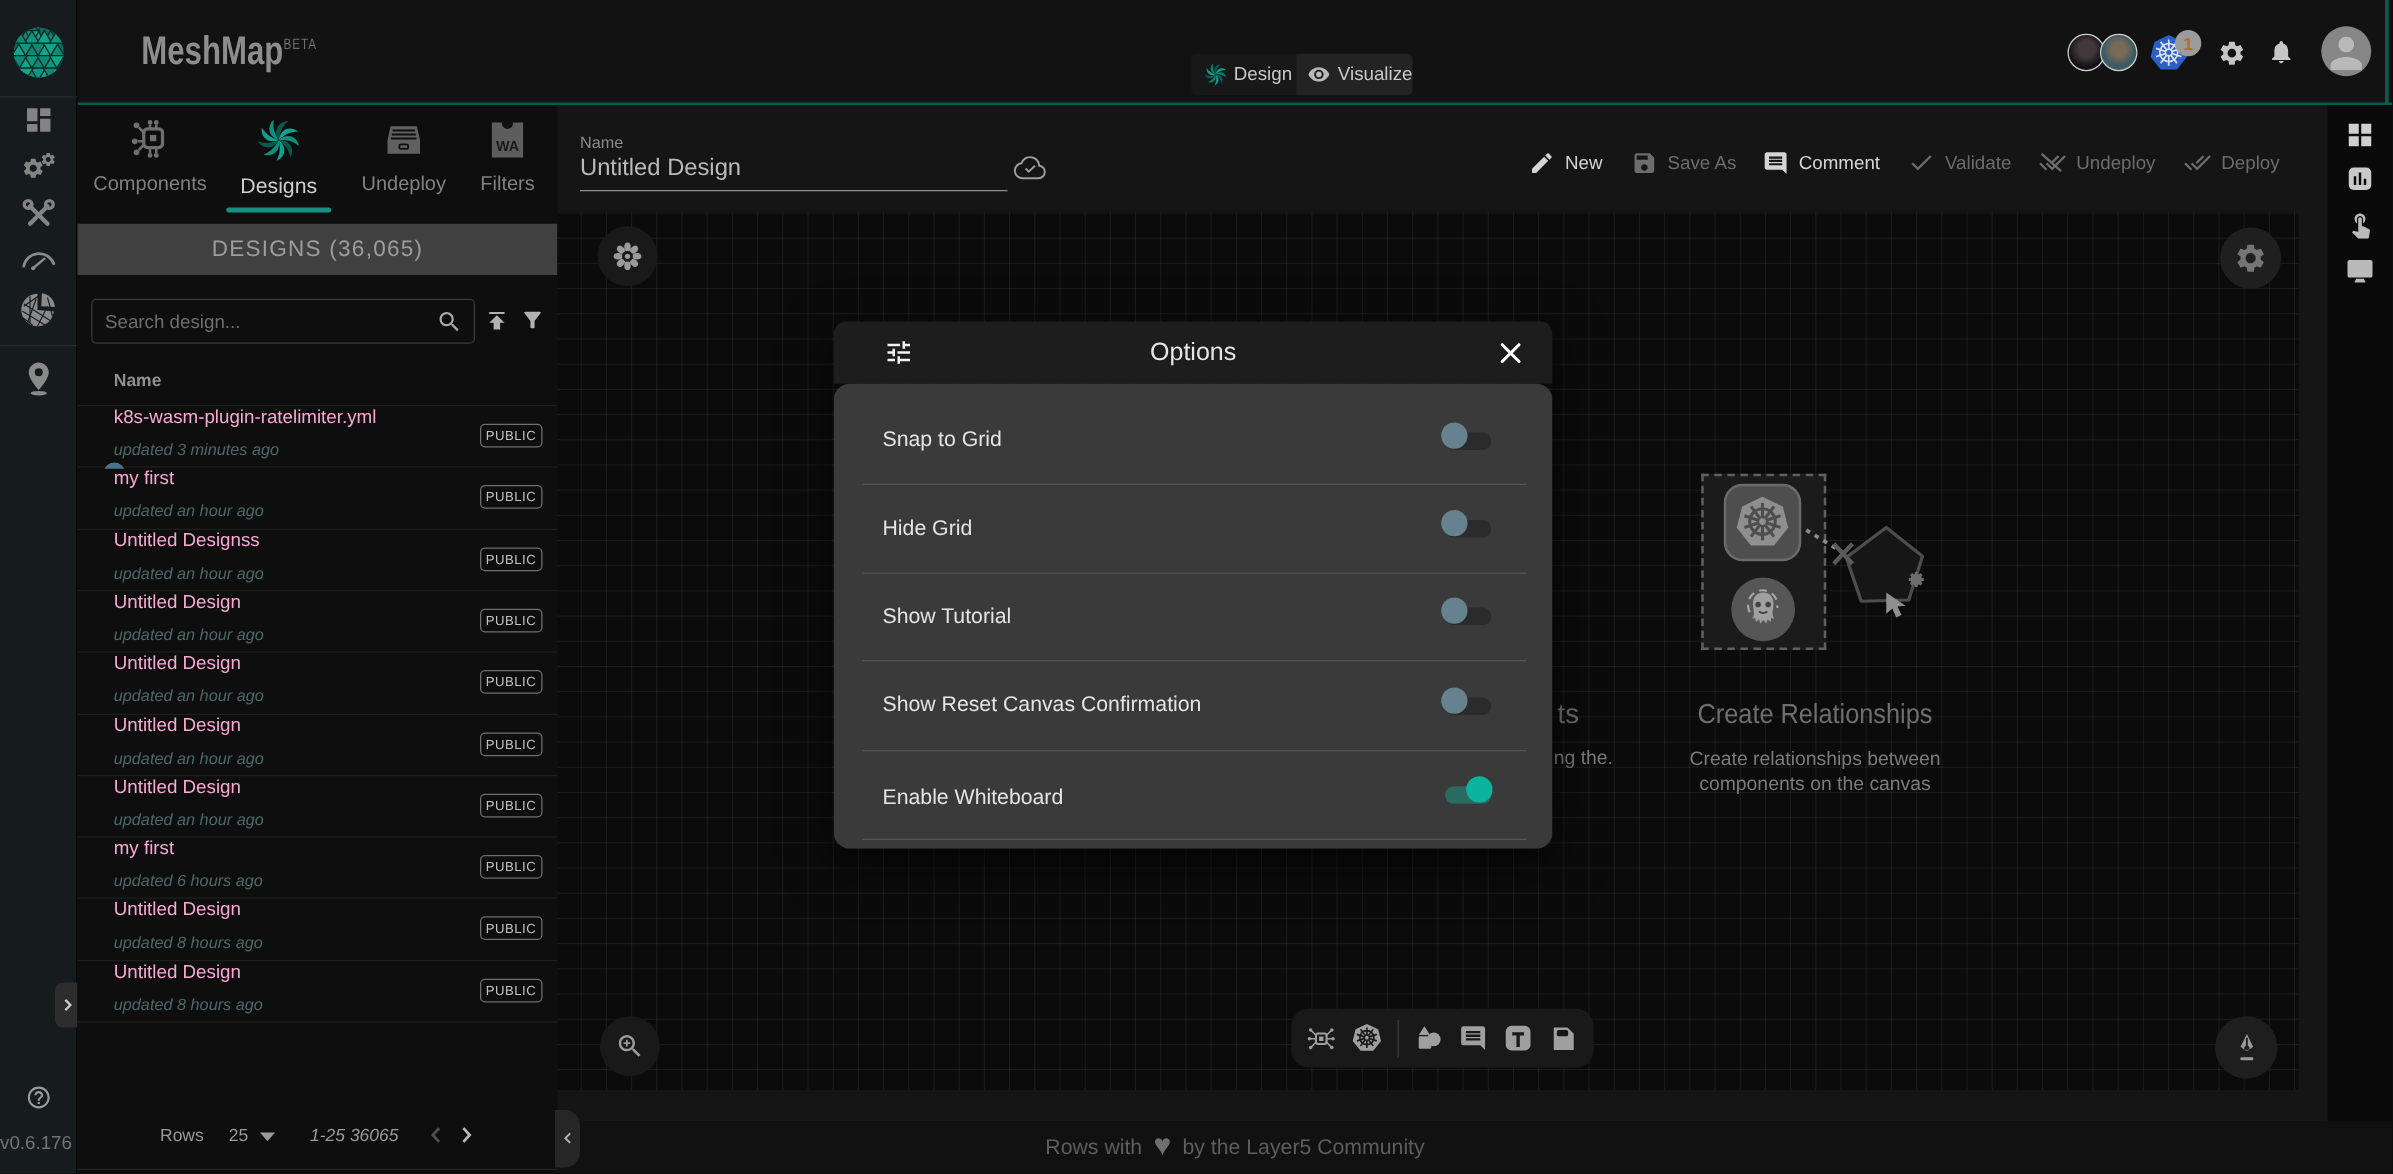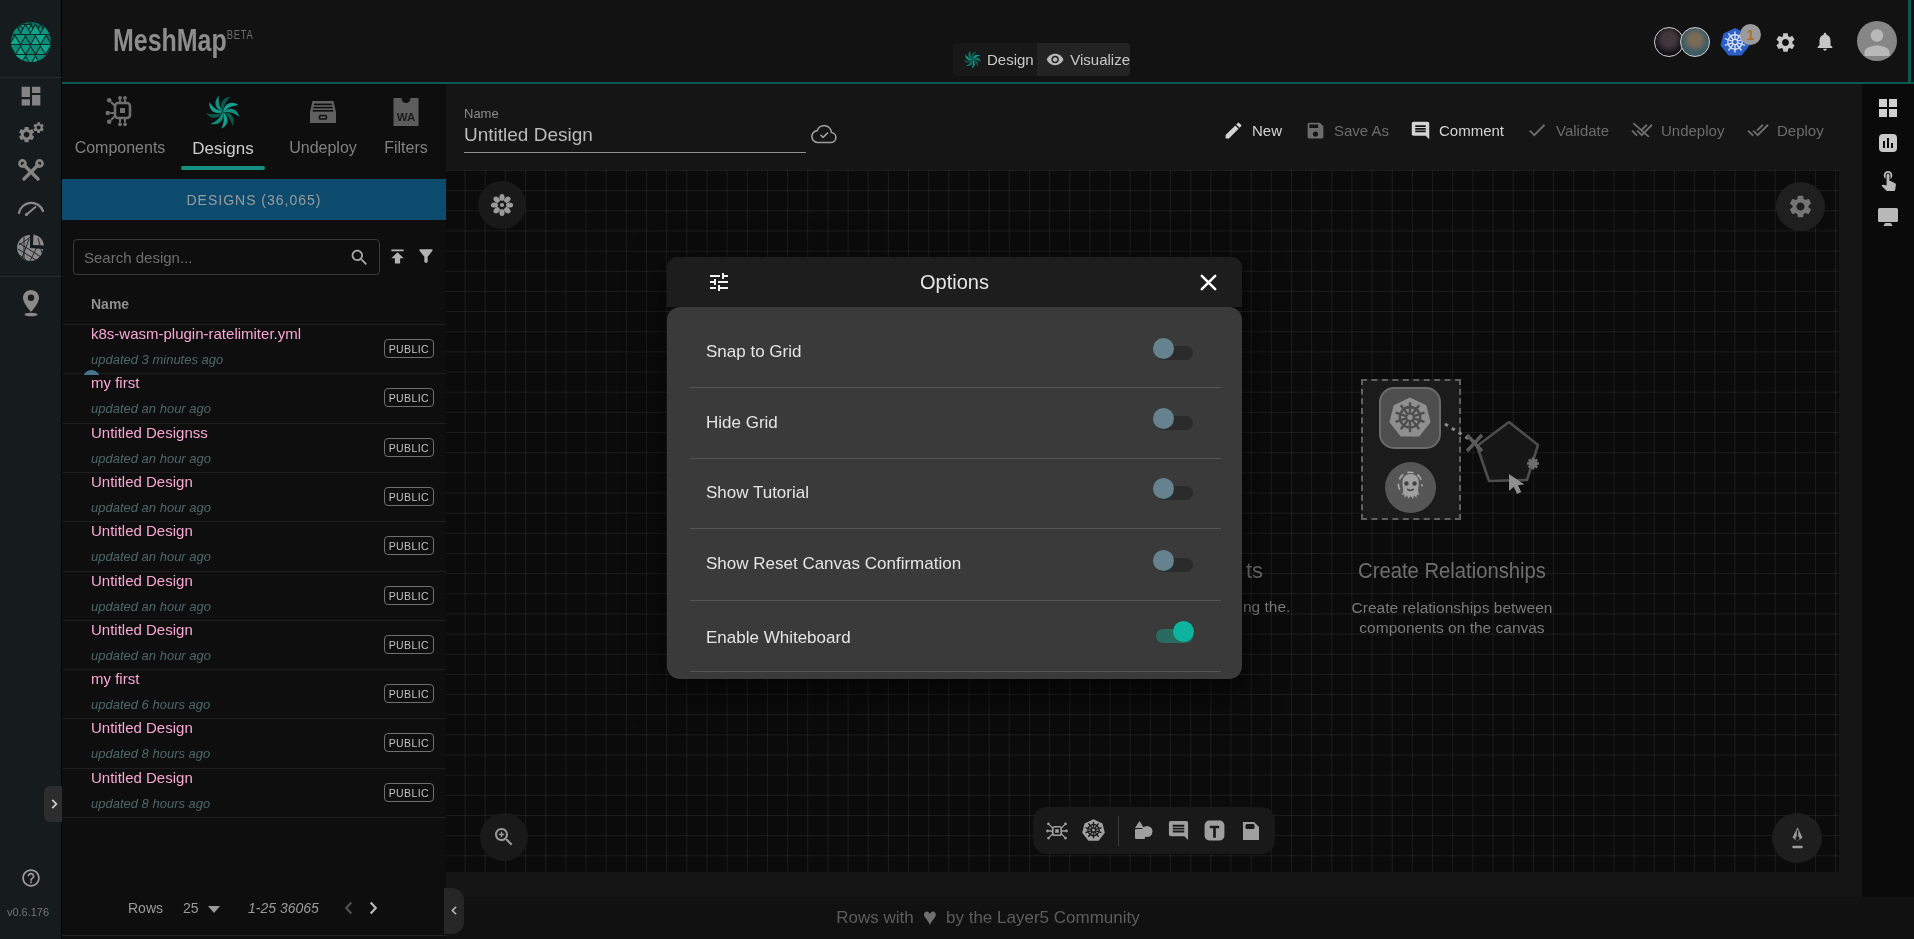--- a/index.html
+++ b/index.html
@@ -15,30 +15,30 @@
   #logo-word sup { font-size:12px; color:#6e6e6e; font-weight:normal; letter-spacing:1px; }
   .modebtn { top:43px; height:33px; display:flex; align-items:center; color:#c9c9c9; font-size:15px; }
   
   .avatar { border-radius:50%; }
 
   
   #lsb { left:0; top:0; width:62px; height:939px; background:#161b1e; border-right:1px solid #000; }
   #lsb .icon { position:absolute; left:50%; transform:translate(-50%,-50%); }
   #lsb-divider1 { left:0; top:77px; width:62px; height:1px; background:#262b2e; }
   #lsb-divider2 { left:0; top:276px; width:62px; height:1px; background:#262b2e; }
-  #version { left:0; top:906px; width:56px; text-align:center; color:#737373; font-size:11px; }
+  #version { left:0; top:906px; width:56px; text-align:center; color:#737373; font-size:15px; }
 
   
   #panel { left:62px; top:84px; width:384px; height:855px; background:#0e0e0e; }
   .tab { position:absolute; top:0; height:87px; text-align:center; }
   .tab .lbl { position:absolute; width:100%; top:55px; font-size:16px; color:#818181; }
   .tab .tico { position:absolute; left:50%; top:28px; transform:translate(-50%,-50%); }
   #tab-designs .lbl { color:#cecece; font-size:17px; }
   #tab-underline { left:119px; top:82px; width:84px; height:4px; background:#149181; border-radius:2px; }
-  #designs-bar { left:0; top:95px; width:384px; height:41px; background:#0c4a6e; color:#9c9c9c; font-size:14px; letter-spacing:1px; display:flex; align-items:center; justify-content:center; }
+  #designs-bar { left:0; top:95px; width:384px; height:41px; background:#404040; color:#9c9c9c; font-size:18px; letter-spacing:1px; display:flex; align-items:center; justify-content:center; }
   #searchbox { left:11px; top:155px; width:307px; height:36px; border:1px solid #3a3a3a; border-radius:4px; color:#6e6e6e; font-size:15px; display:flex; align-items:center; padding:0 10px; }
   #name-hdr { left:29px; top:212px; color:#8f8f8f; font-weight:bold; font-size:14px; }
   .row { position:absolute; left:0; width:384px; height:50px; border-top:1px solid #1e1e1e; }
   .row .t { position:absolute; left:29px; top:0; color:#f9a8d4; font-size:15px;text-align:center; }
   .row .s { position:absolute; left:29px; top:27px; color:#4d6868; font-size:13px; font-style:italic; }
   .row .badge { position:absolute; right:12px; top:14px; border:1px solid #6f6f6f; border-radius:4px; color:#c2c2c2; font-size:10.5px; letter-spacing:0.4px; padding:3px 4px 2px; }
   #pager { left:0; top:816px; width:384px; height:30px; color:#9a9a9a; font-size:14px; }
 
   
   #cv { left:446px; top:84px; width:1416px; height:813px; background:#151515; }

